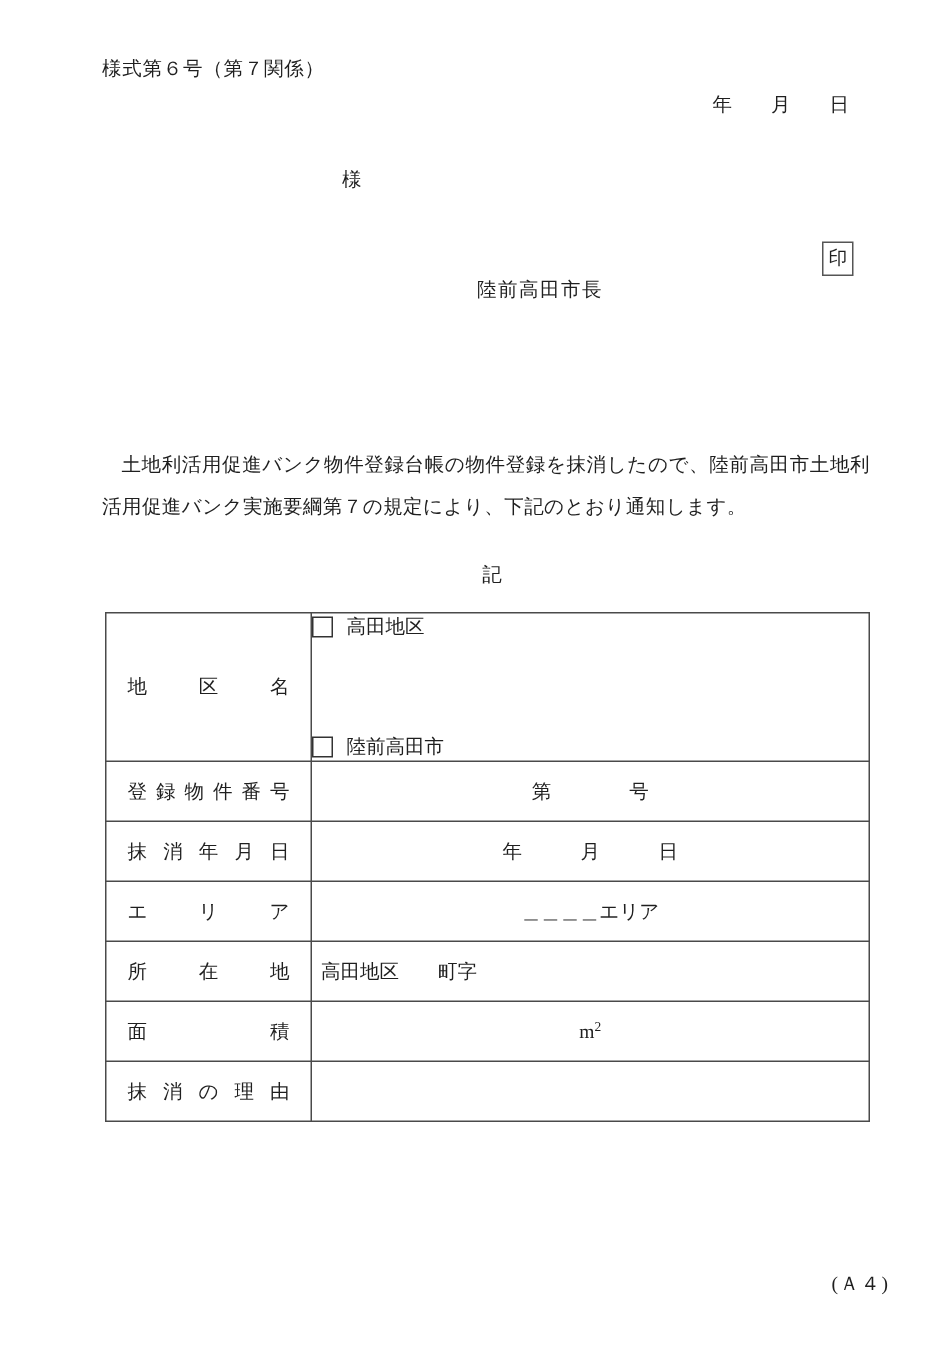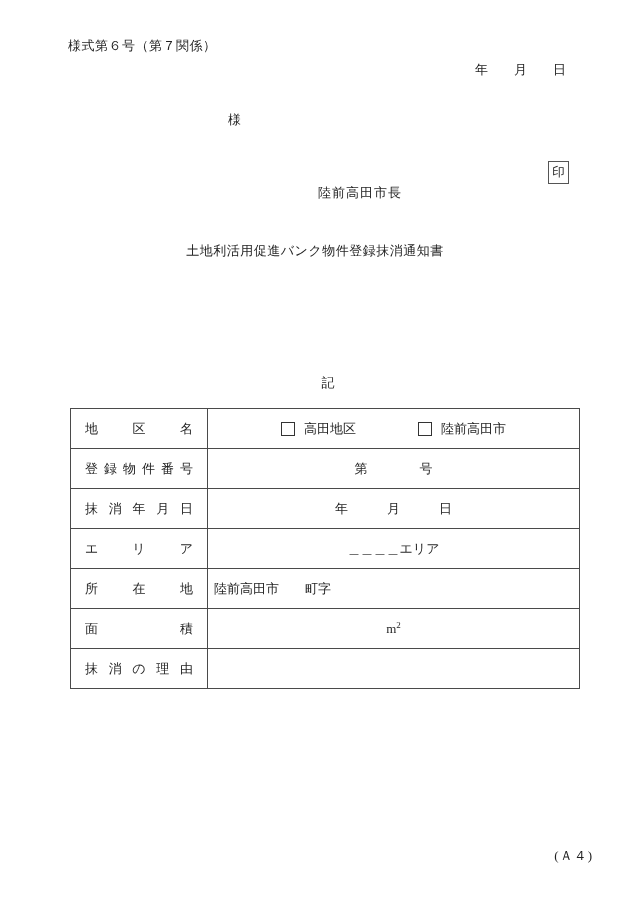--- a/index.html
+++ b/index.html
@@ -45,21 +45,21 @@
     border:1px solid #4a4a4a;
     height:39px;
     font-weight:normal;
     padding:0;
     vertical-align:middle;
   }
   .detail-table th{width:108px;padding:0 14px;}
   .justify-label{display:flex;justify-content:space-between;}
   .val-center{text-align:center;}
   .val-left{text-align:left;padding-left:6px !important;}
-  .cb-row{display:flex;justify-content:center;gap:62px;}
+  .cb-row{display:flex;justify-content:center;gap:62px;flex-direction:column;}
   .cb-group{display:inline-flex;align-items:center;}
   .checkbox{
     display:inline-block;
     width:12px;height:12px;
     border:1.2px solid #333;
     margin-right:9px;
     background:#fff;
   }
   .sup{vertical-align:super;font-size:9px;}
   .paper-size{right:37px;top:847px;letter-spacing:1px;}
@@ -72,22 +72,22 @@
   <div class="abs form-number">様式第６号（第７関係）</div>
 
   <div class="abs date-line">年　　月　　日</div>
 
   <div class="abs addressee">様</div>
 
   <div class="abs sender">陸前高田市長</div>
 
   <div class="abs seal-box">印</div>
 
-  <div class="abs doc-title">土地利活用促進バンク物件登録抹消通知書</div>
 
+  <div class="abs body-text">土地利活用促進バンク物件登録台帳の物件登録を抹消したので、陸前高田市土地利活用促進バンク実施要綱第７の規定により、下記のとおり通知します。</div>
 
   <div class="abs ki">記</div>
 
   <table class="detail-table">
     <tbody>
       <tr>
         <th>
             <span class="justify-label">
               <span>地</span>
               <span>区</span>
@@ -143,21 +143,21 @@
         <td class="val-center">＿＿＿＿エリア</td>
       </tr>
       <tr>
         <th>
             <span class="justify-label">
               <span>所</span>
               <span>在</span>
               <span>地</span>
             </span>
           </th>
-        <td class="val-left">陸前高田市　　町字</td>
+        <td class="val-left">高田地区　　町字</td>
       </tr>
       <tr>
         <th>
             <span class="justify-label">
               <span>面</span>
               <span>積</span>
             </span>
           </th>
         <td class="val-center"><span>m</span><span class="sup">2</span></td>
       </tr>

